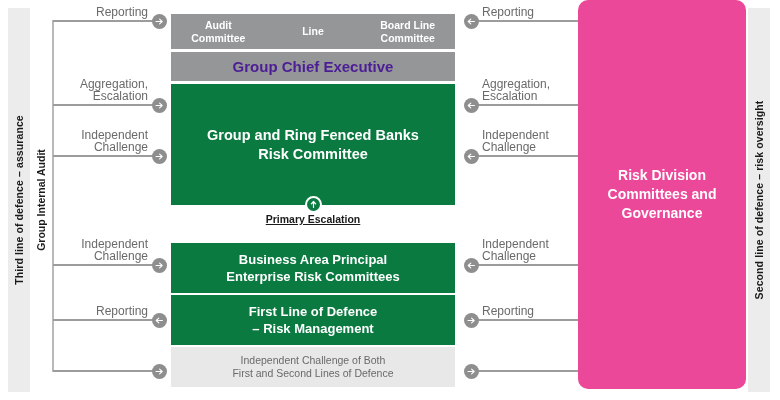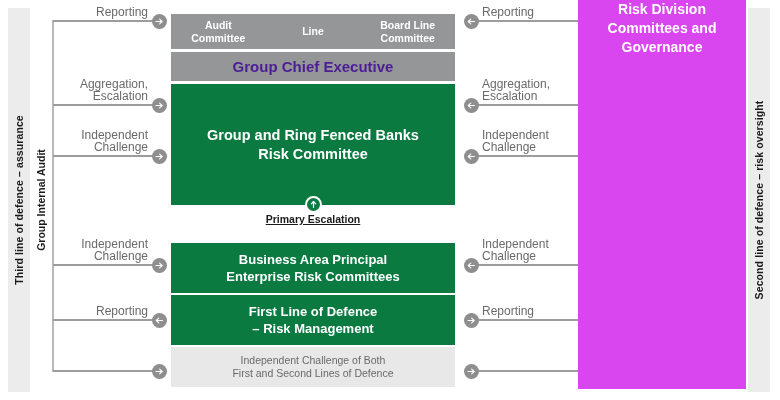--- a/index.html
+++ b/index.html
@@ -120,23 +120,24 @@
     font-size:10.5px;
     font-weight:bold;
     color:#1a1a1a;
     text-align:center;
     white-space:nowrap;
   }
 
   
   .panel-green{
     position:absolute;
-    background:#d946ef;
-    display:flex;align-items:flex-start;justify-content:center;
+    background:#ec4899;
+    display:flex;align-items:center;justify-content:center;
     text-align:center;
+    border-radius:10px;
   }
   .panel-green .ptext{
     color:#ffffff;
     font-size:14px;
     font-weight:bold;
     line-height:19px;
     white-space:pre-line;
   }
 </style>
 </head>

